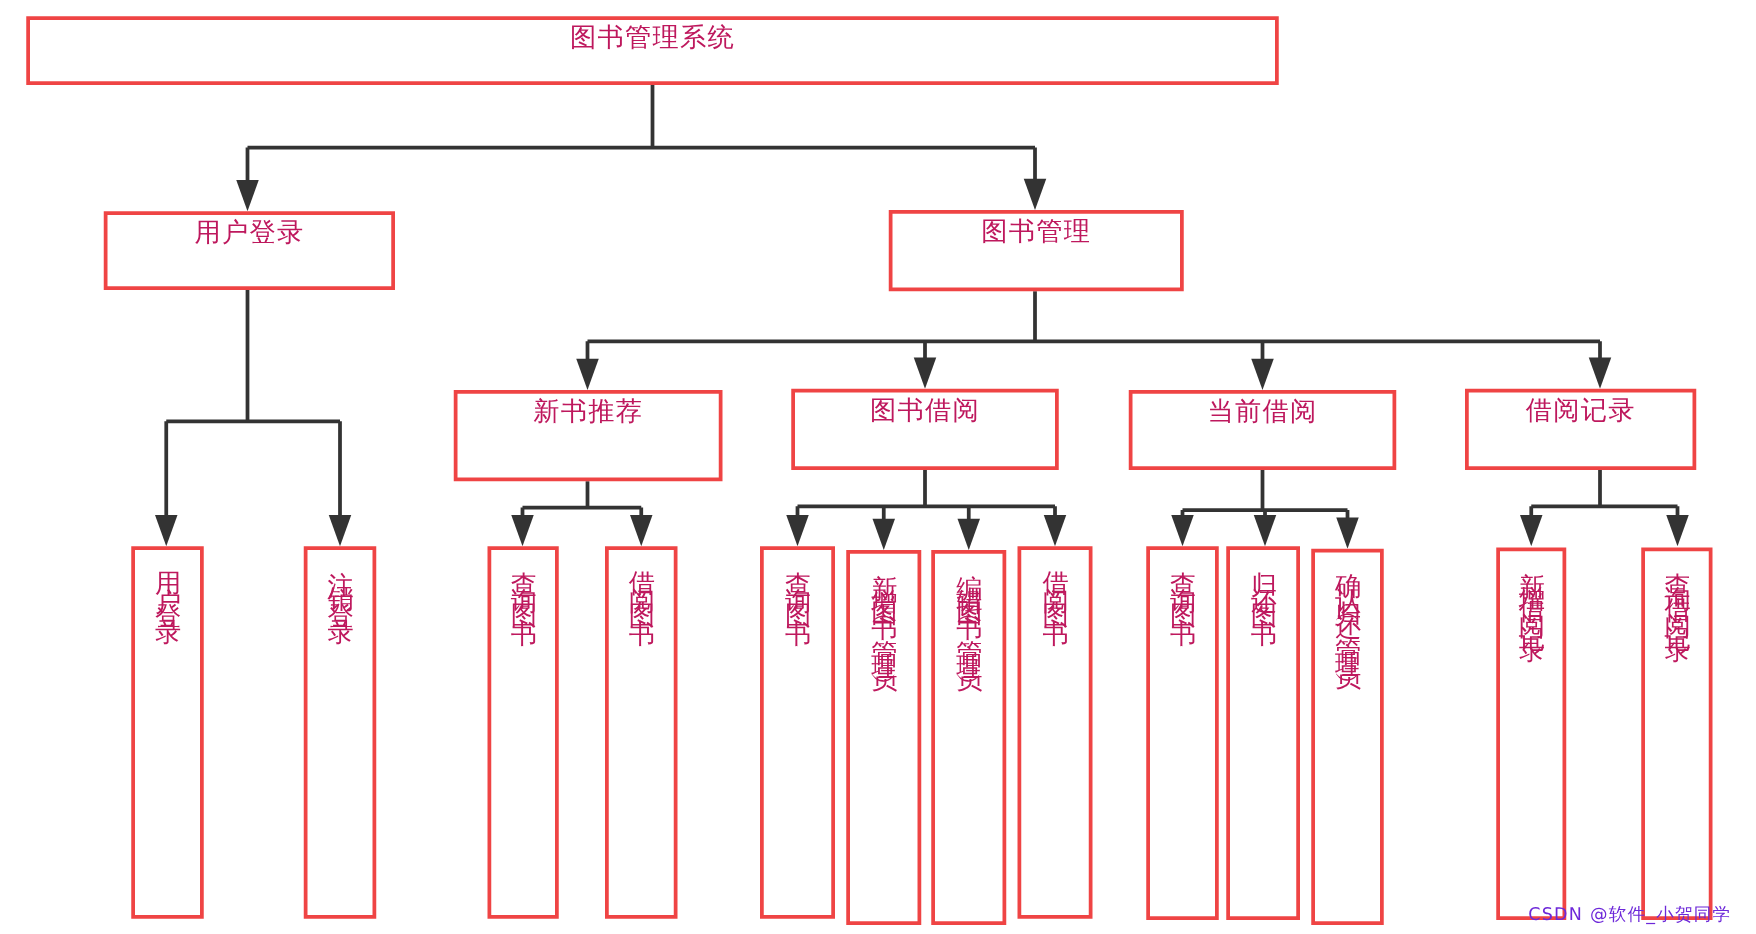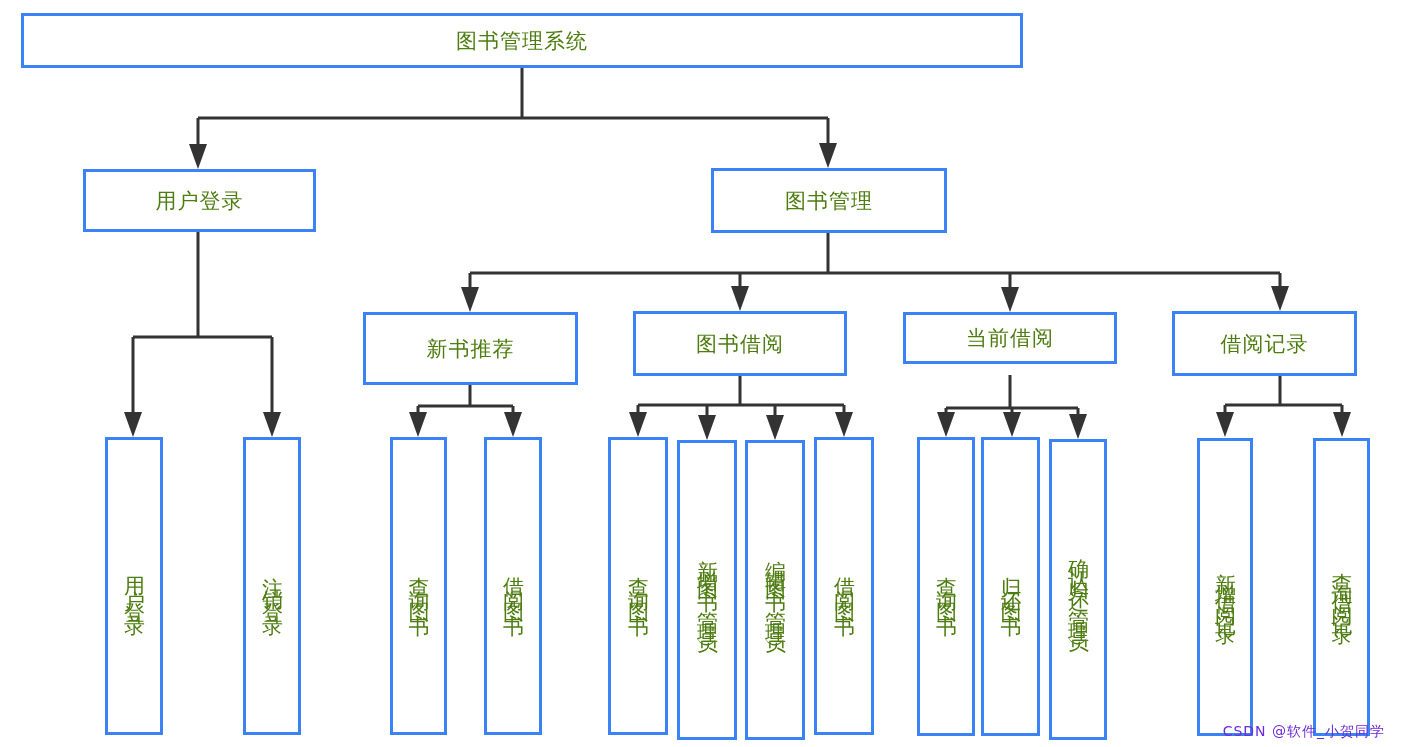--- a/index.html
+++ b/index.html
@@ -8,25 +8,25 @@
   .stage {
     position:relative;
     width:1405px; height:747px;
     background:#ffffff;
     overflow:hidden;
   }
   .connectors { position:absolute; left:0; top:0; width:1405px; height:747px; }
   .box {
     position:absolute;
     background:#ffffff;
-    border:3px solid #3b82f6;
+    border:3px solid #ef4444;
     display:flex;
-    align-items:center;
+    align-items:flex-start;
     justify-content:center;
-    color:#4d7c0f;
+    color:#be185d;
     font-size:21px;
     letter-spacing:1px;
   }
   .box.v .vtext {
     writing-mode:vertical-rl;
     text-orientation:mixed;
     letter-spacing:0.5em;
     line-height:1;
   }
   .box.v.wide-ls .vtext { letter-spacing:0.62em; }
@@ -96,21 +96,21 @@
   <div class="box" style="left:711px;top:168px;width:236px;height:65px">
     <span>图书管理</span>
   </div>
 
   <div class="box" style="left:363px;top:312px;width:215px;height:73px">
     <span>新书推荐</span>
   </div>
   <div class="box" style="left:633px;top:311px;width:214px;height:65px">
     <span>图书借阅</span>
   </div>
-  <div class="box" style="left:903px;top:312px;width:214px;height:52px">
+  <div class="box" style="left:903px;top:312px;width:214px;height:64px">
     <span>当前借阅</span>
   </div>
   <div class="box" style="left:1172px;top:311px;width:185px;height:65px">
     <span>借阅记录</span>
   </div>
 
   <div class="box v wide-ls" style="left:105px;top:437px;width:58px;height:298px">
     <span class="vtext">用户登录</span>
   </div>
   <div class="box v wide-ls" style="left:243px;top:437px;width:58px;height:298px">

